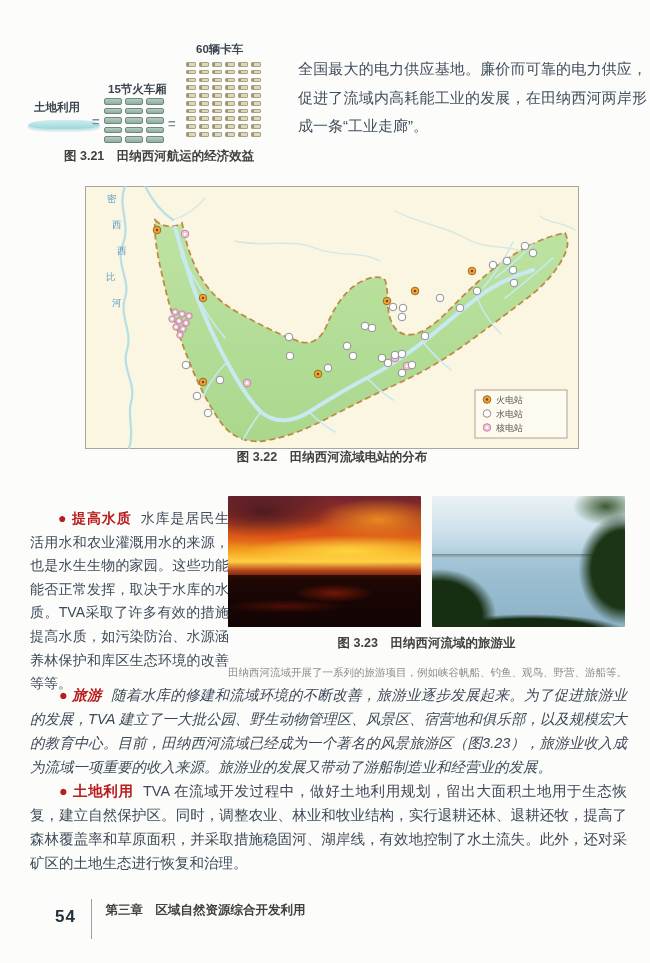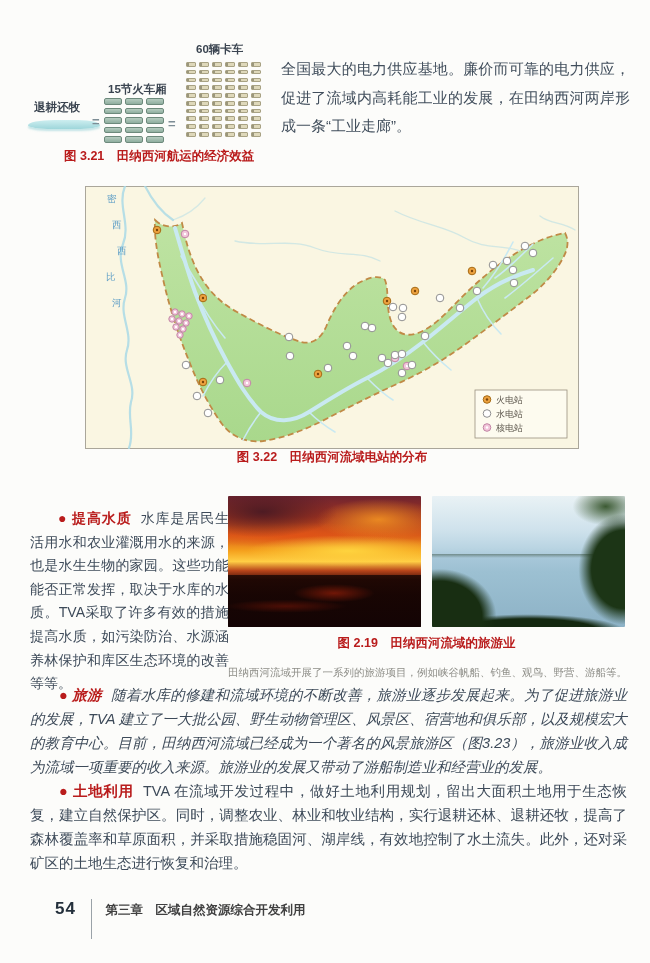--- a/index.html
+++ b/index.html
@@ -23,23 +23,23 @@
   .eq{position:absolute;font-size:13px;font-weight:bold;color:#7d8d95;}
   .eq1{left:64px;top:74px;} .eq2{left:140px;top:76px;}
   .train-grid{position:absolute;left:76px;top:58px;width:62px;
     display:grid;grid-template-columns:repeat(3,18px);gap:3px 3px;}
   .train-car{width:18px;height:6.5px;border:1px solid #6d8a7c;border-radius:2px;
     background:linear-gradient(180deg,#b6ccc0,#8fae9f);box-sizing:border-box;}
   .truck-grid{position:absolute;left:158px;top:22px;width:80px;
     display:grid;grid-template-columns:repeat(6,10px);gap:3.2px 3px;}
   .truck{width:10px;height:4.6px;border:0.5px solid #a8a283;border-radius:1px;
     background:linear-gradient(90deg,#9a967c 26%,#ded8ba 26%);box-sizing:border-box;}
-  .lead{position:absolute;left:281px;top:40px;width:349px;
+  .lead{position:absolute;left:298px;top:40px;width:349px;
     font-size:15px;line-height:28.5px;text-align:justify;color:#414e5c;}
-  .cap{font-weight:bold;font-size:12.5px;color:#b91c1c;}
+  .cap{font-weight:bold;font-size:12.5px;color:#404040;}
   .cap-321{position:absolute;left:64px;top:148px;}
   
   .map-wrap{position:absolute;left:85px;top:186px;width:494px;}
   .map-wrap svg{display:block;}
   .map-cap{text-align:center;}
   
   .col-left{position:absolute;left:30px;top:493px;width:199px;
     font-size:14px;line-height:23.6px;text-align:justify;text-indent:2em;}
   .sec-head{color:#b91c1c;font-weight:bold;margin-right:.65em;}
   .photo-block{position:absolute;left:228px;top:496px;width:397px;}
@@ -70,34 +70,34 @@
       radial-gradient(ellipse 26% 22% at 90% 8%, rgba(42,74,30,.9), rgba(42,74,30,0) 66%);}
   .photo-cap{margin-top:8px;text-align:center;}
   .photo-note{margin-top:14px;font-size:10.5px;color:#8d8d87;white-space:nowrap;}
   
   .para{position:absolute;left:30px;width:597px;margin:0;
     font-size:14.5px;line-height:24px;text-align:justify;text-indent:2em;}
   .para-tourism{top:683px;font-style:italic;}
   .para-land{top:779px;}
   
   .footer{position:absolute;left:55px;top:899px;display:flex;align-items:flex-start;}
-  .page-num{font-size:17px;font-weight:bold;color:#24303c;letter-spacing:1px;}
+  .page-num{font-size:17px;font-weight:bold;color:#24303c;letter-spacing:1px;margin-top:8px;}
   .foot-rule{width:1.5px;height:40px;background:#9aa2a8;margin:0 13px 0 15px;}
   .foot-text{font-size:12.5px;font-weight:bold;color:#404040;padding-top:3px;}
   .foot-text .chap{margin-right:1em;}
 </style>
 </head>
 <body>
 
 <div class="page">
 
   <div class="illus">
     <div class="lbl lbl-truck">60辆卡车</div>
     <div class="lbl lbl-train">15节火车厢</div>
-    <div class="lbl lbl-barge">退耕还牧</div>
+    <div class="lbl lbl-barge">土地利用</div>
     <div class="barge"></div>
     <span class="eq eq1">=</span>
     <span class="eq eq2">=</span>
     <div class="train-grid" id="train-grid">
         <div class="train-car"></div>
         <div class="train-car"></div>
         <div class="train-car"></div>
         <div class="train-car"></div>
         <div class="train-car"></div>
         <div class="train-car"></div>
@@ -313,21 +313,21 @@
   <div class="photo-block">
     <div class="photos">
       <div class="photo photo-sunset">
           <div class="water"></div>
         </div>
       <div class="photo photo-lake">
           <div class="shore"></div>
           <div class="trees"></div>
         </div>
     </div>
-    <figcaption class="cap photo-cap">图 2.19　田纳西河流域的旅游业</figcaption>
+    <figcaption class="cap photo-cap">图 3.23　田纳西河流域的旅游业</figcaption>
     <p class="photo-note">田纳西河流域开展了一系列的旅游项目，例如峡谷帆船、钓鱼、观鸟、野营、游船等。</p>
   </div>
 
   <p class="para para-tourism"><span class="sec-head">● 旅游</span><span>随着水库的修建和流域环境的不断改善，旅游业逐步发展起来。为了促进旅游业的发展，TVA 建立了一大批公园、野生动物管理区、风景区、宿营地和俱乐部，以及规模宏大的教育中心。目前，田纳西河流域已经成为一个著名的风景旅游区（图3.23），旅游业收入成为流域一项重要的收入来源。旅游业的发展又带动了游船制造业和经营业的发展。</span></p>
 
   <p class="para para-land"><span class="sec-head">● 土地利用</span><span>TVA 在流域开发过程中，做好土地利用规划，留出大面积土地用于生态恢复，建立自然保护区。同时，调整农业、林业和牧业结构，实行退耕还林、退耕还牧，提高了森林覆盖率和草原面积，并采取措施稳固河、湖岸线，有效地控制了水土流失。此外，还对采矿区的土地生态进行恢复和治理。</span></p>
 
   <div class="footer">
     <span class="page-num">54</span>
     <span class="foot-rule"></span>

